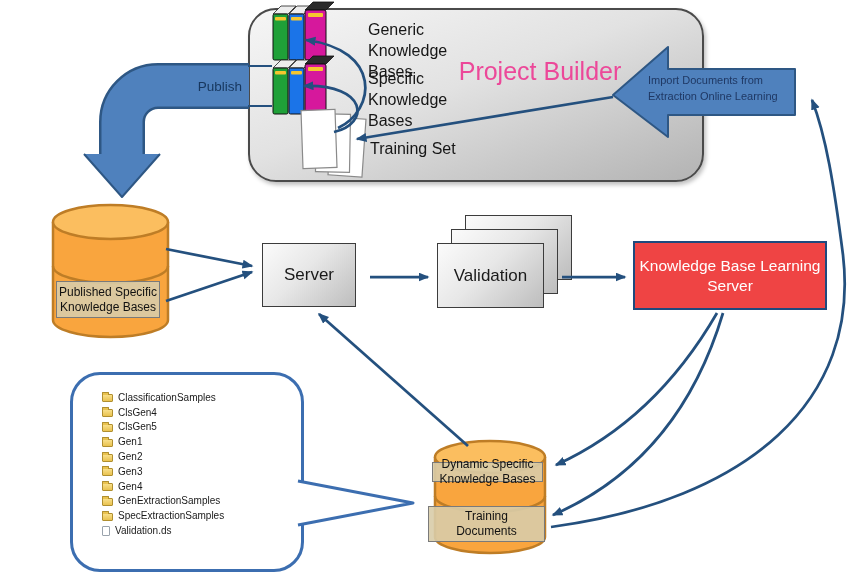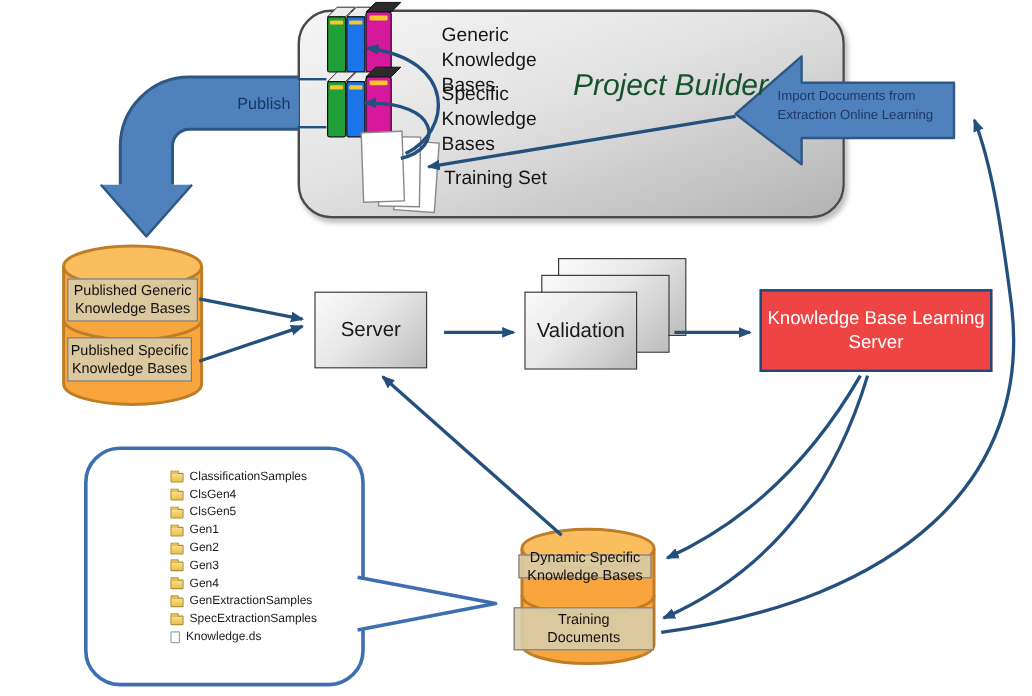--- a/index.html
+++ b/index.html
@@ -5,51 +5,51 @@
   html,body{margin:0;padding:0;background:#fff;}
   #scene{position:relative;width:860px;height:580px;background:#fff;overflow:hidden;
          font-family:"Liberation Sans",sans-serif;color:#111;}
   .abs{position:absolute;}
   .layer{position:absolute;left:0;top:0;pointer-events:none;}
   
   .pb-box{left:248px;top:8px;width:452px;height:170px;border-radius:28px;
           border:2px solid #4a4a4a;z-index:1;
           background:linear-gradient(160deg,#f6f6f6 0%,#e2e2e2 45%,#b3b3b3 100%);
           box-shadow:2px 3px 4px rgba(0,0,0,0.25);}
-  .pb-title{left:440px;top:57px;width:200px;font-size:25px;color:#14532d;text-align:right;z-index:3;font-style:italic;}
+  .pb-title{left:440px;top:57px;width:200px;font-size:25px;color:#ec4899;text-align:center;z-index:3;}
   .small-label{font-size:16px;line-height:1.3;color:#161616;z-index:3;}
   .lbl-generic{left:368px;top:20px;width:105px;}
   .lbl-specific{left:368px;top:69px;width:105px;}
   .lbl-training{left:370px;top:139px;width:105px;}
   .lbl-publish{left:162px;top:79px;width:80px;font-size:13.5px;color:#17375E;text-align:right;z-index:3;}
   .lbl-import{left:648px;top:73px;width:146px;font-size:11px;line-height:1.45;color:#1F3864;z-index:3;}
   
   .gray-box{background:linear-gradient(135deg,#fbfbfb 0%,#e7e7e7 45%,#bdbdbd 100%);
             border:1.5px solid #3c3c3c;display:flex;align-items:center;justify-content:center;
             box-sizing:border-box;z-index:3;font-size:17px;color:#1a1a1a;}
   .server{left:262px;top:243px;width:94px;height:64px;}
   .sheet3{left:465px;top:215px;width:107px;height:65px;}
   .sheet2{left:451px;top:229px;width:107px;height:65px;}
-  .sheet1{left:437px;top:243px;width:94px;height:65px;}
+  .sheet1{left:437px;top:243px;width:107px;height:65px;}
   .kb-box{left:633px;top:241px;width:194px;height:69px;background:#ef4444;border:2px solid #1F497D;
           color:#fff;font-size:15.5px;line-height:1.28;display:flex;align-items:center;justify-content:center;
           text-align:center;box-sizing:border-box;z-index:3;}
   
   .tan{background:rgba(216,204,168,0.9);border:1.5px solid #7a7a7a;box-sizing:border-box;
        display:flex;align-items:center;justify-content:center;text-align:center;
        font-size:12px;line-height:1.22;color:#111;z-index:3;}
   .lbl-pub-gen{left:56px;top:232px;width:109px;height:36px;}
   .lbl-pub-spec{left:56px;top:281px;width:104px;height:37px;}
   .lbl-dyn-spec{left:432px;top:462px;width:111px;height:20px;}
   .lbl-train-doc{left:428px;top:506px;width:117px;height:36px;padding:17px 17px;}
   
   .bubble{left:70px;top:372px;width:234px;height:200px;border-radius:30px;background:#fff;
           border:3px solid #3C6EB0;box-sizing:border-box;z-index:3;}
   .file-list{left:102px;top:390px;width:195px;z-index:5;}
-  .file-row{display:flex;align-items:center;gap:5px;height:14.8px;font-size:10px;color:#1a1a1a;margin-left:40px;}
+  .file-row{display:flex;align-items:center;gap:5px;height:14.8px;font-size:10px;color:#1a1a1a;}
   .ico{width:11px;height:8px;position:relative;flex:0 0 auto;box-sizing:border-box;}
   .ico-folder{background:linear-gradient(#F8DF8A,#E9C24F);border:1px solid #B08F2F;border-radius:1px;margin-top:2px;}
   .ico-folder::before{content:"";position:absolute;top:-3px;left:-1px;width:5px;height:2px;
                       background:#E9C24F;border:1px solid #B08F2F;border-bottom:none;border-radius:1px 1px 0 0;}
   .ico-file{width:8px;height:10px;background:#fff;border:1px solid #9AA3AD;border-radius:1px;}
 </style>
 </head>
 <body>
 
 <div id="scene">
@@ -122,21 +122,20 @@
   </div>
   <div class="abs gray-box sheet3"></div>
   <div class="abs gray-box sheet2"></div>
   <div class="abs gray-box sheet1">
     <span>Validation</span>
   </div>
   <div class="abs kb-box">
     <span>Knowledge Base Learning Server</span>
   </div>
 
-  <div class="abs tan lbl-pub-gen">Published Generic Knowledge Bases</div>
   <div class="abs tan lbl-pub-spec">Published Specific Knowledge Bases</div>
   <div class="abs tan lbl-dyn-spec">Dynamic Specific Knowledge Bases</div>
   <div class="abs tan lbl-train-doc">Training Documents</div>
 
   <div class="abs bubble"></div>
 
   <svg class="layer" width="860" height="580" style="z-index:4">
     <defs>
       <marker id="ah" markerWidth="12" markerHeight="10" refX="9.5" refY="4.5" orient="auto" markerUnits="userSpaceOnUse">
         <path d="M0,0 L11,4.5 L0,9 z" fill="#24507E"></path>
@@ -204,17 +203,17 @@
     <span class="fl-label">GenExtractionSamples</span>
   </div>
 
   <div class="file-row">
     <span class="ico fl-ico ico-folder"></span>
     <span class="fl-label">SpecExtractionSamples</span>
   </div>
 
   <div class="file-row">
     <span class="ico fl-ico ico-file"></span>
-    <span class="fl-label">Knowledge.ds</span>
+    <span class="fl-label">Validation.ds</span>
   </div>
 </div>
 
 </div>
 
 </body></html>

